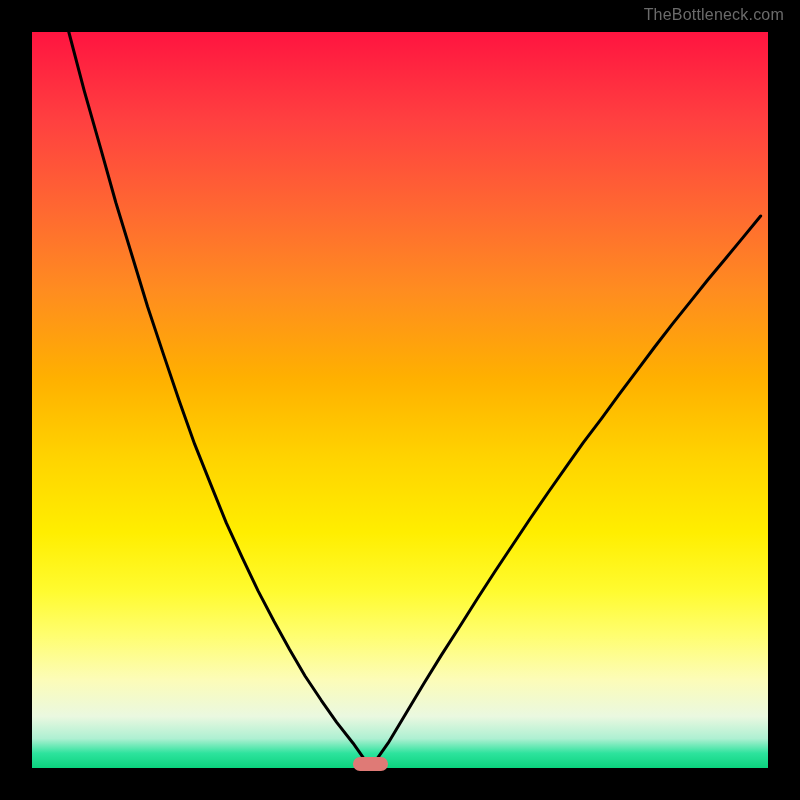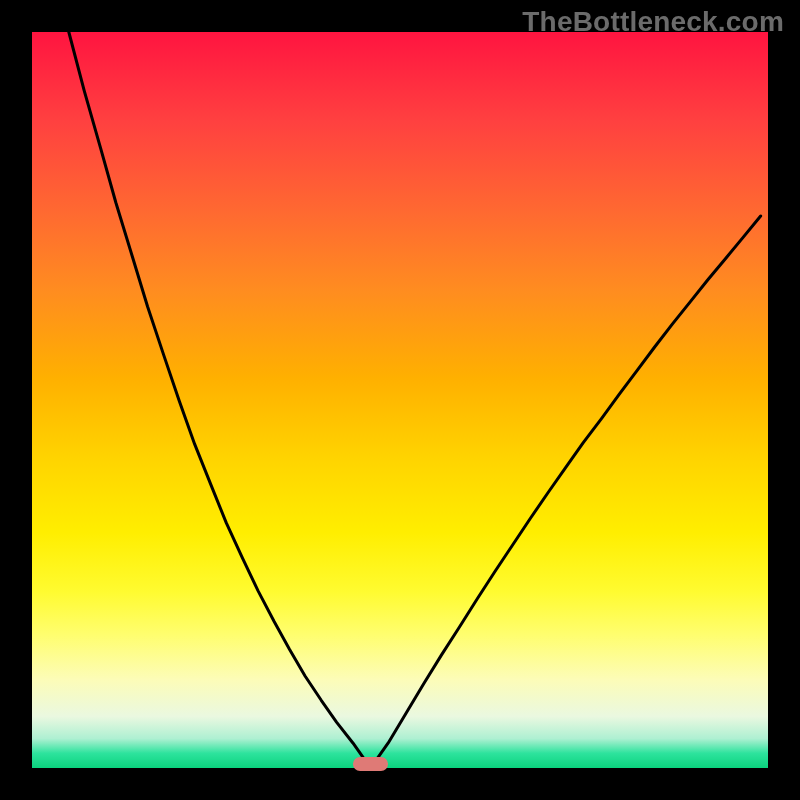--- a/index.html
+++ b/index.html
@@ -14,22 +14,22 @@
     position: relative;
     width: 800px;
     height: 800px;
     background: #000;
   }
   .watermark {
     position: absolute;
     top: 6px;
     right: 16px;
     font-family: Arial, Helvetica, sans-serif;
-    font-size: 28px;
-    font-weight: 700;
+    font-size: 16px;
+    font-weight: 400;
     color: #6b6b6b;
     letter-spacing: 0.2px;
     z-index: 10;
   }
   .plot-area {
     position: absolute;
     left: 32px;
     top: 32px;
     width: 736px;
     height: 736px;

